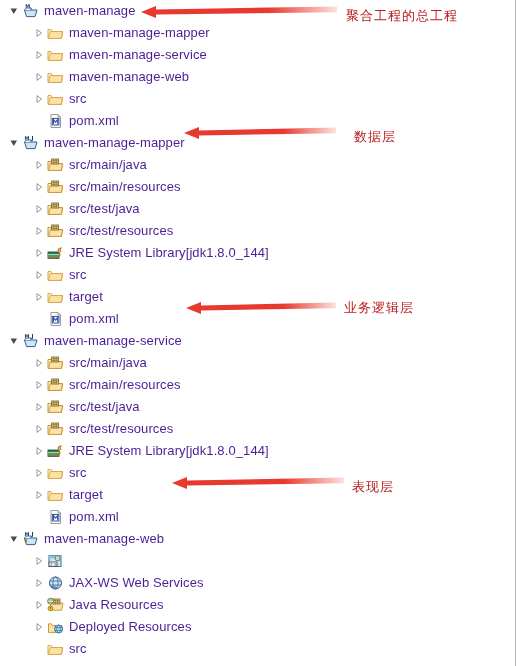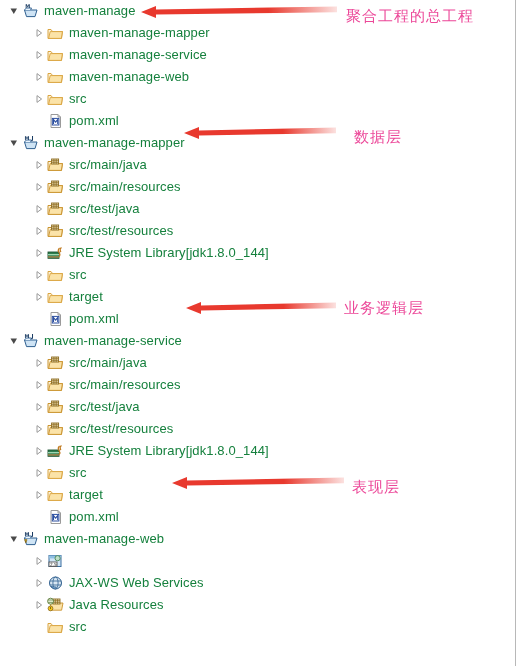--- a/index.html
+++ b/index.html
@@ -53,30 +53,30 @@
     height: 16px;
     margin-right: 5px;
     flex: 0 0 17px;
     display: inline-block;
     position: relative;
   }
   .icon svg { display: block; }
 
   .label {
     font-size: 13px;
-    color: #15803d;
+    color: #4c1d95;
     line-height: 16px;
     letter-spacing: 0.1px;
   }
 
   
   .anno {
     position: absolute;
-    font-size: 15px;
-    color: #ec4899;
+    font-size: 13px;
+    color: #b91c1c;
     font-family: "DejaVu Sans", "Liberation Sans", sans-serif;
     white-space: nowrap;
     letter-spacing: 1px;
   }
 
   .arrow {
     position: absolute;
     height: 18px;
   }
   .arrow svg { display: block; overflow: visible; }
@@ -502,20 +502,36 @@
           <path d="M4 6 L16 6 L14.6 13.2 L2.6 13.2 Z" fill="#fbe3a8" stroke="#c9932f" stroke-width="0.9" stroke-linejoin="round"></path>
           <rect x="6" y="2" width="7" height="5" fill="#f5e6c0" stroke="#8a6a1f" stroke-width="0.9"></rect>
           <path d="M6 3.7 H13 M6 5.3 H13 M8.3 2 V7 M10.6 2 V7" stroke="#8a6a1f" stroke-width="0.8"></path>
           <circle cx="3.6" cy="4.2" r="3" fill="#e9f2d8" stroke="#5a7a3a" stroke-width="0.9"></circle>
           <path d="M1.2 3 H6 M1.2 5.4 H6" stroke="#5a7a3a" stroke-width="0.7"></path>
           <circle cx="3.5" cy="11.4" r="2.4" fill="#f5c518" stroke="#8a6a1f" stroke-width="0.8"></circle>
           <rect x="3.1" y="10.2" width="0.8" height="1.6" fill="#4a3a10"></rect>
         </svg>
       </span>
       <span class="label">Java Resources</span>
+    </div>
+    <div class="row lvl1">
+      <span class="twisty">
+        <svg width="10" height="10" viewBox="0 0 10 10">
+          <path d="M3 1.6 L7.6 5 L3 8.4 Z" fill="none" stroke="#9a9a9a" stroke-width="1"></path>
+        </svg>
+      </span>
+      <span class="icon">
+        <svg width="17" height="16" viewBox="0 0 17 16">
+          <path d="M1.5 4.8 L1.5 13.4 L14 13.4 L15 6.6 L5.6 6.6 L4.2 4.8 Z" fill="#fbe3a8" stroke="#c9932f" stroke-width="0.95" stroke-linejoin="round"></path>
+          <circle cx="11.6" cy="10" r="4" fill="#bfe0f5" stroke="#2f6f9f" stroke-width="0.9"></circle>
+          <ellipse cx="11.6" cy="10" rx="1.8" ry="4" fill="none" stroke="#2f6f9f" stroke-width="0.7"></ellipse>
+          <path d="M7.7 8.6 H15.5 M7.7 11.4 H15.5" stroke="#2f6f9f" stroke-width="0.7"></path>
+        </svg>
+      </span>
+      <span class="label">Deployed Resources</span>
     </div>
     <div class="row lvl1">
       <span class="icon">
         <svg width="17" height="16" viewBox="0 0 17 16">
           <path d="M1 4.5 L1 13.5 L14.5 13.5 L15.5 6.5 L5.5 6.5 L4 4.5 Z" fill="#fdf3d8" stroke="#d9a441" stroke-width="1" stroke-linejoin="round"></path>
           <path d="M3.2 6.6 L15.4 6.6 L14.3 13.4 L1.6 13.4 Z" fill="#fbe3a8" stroke="#d9a441" stroke-width="0.9" stroke-linejoin="round"></path>
         </svg>
       </span>
       <span class="label">src</span>
     </div>

